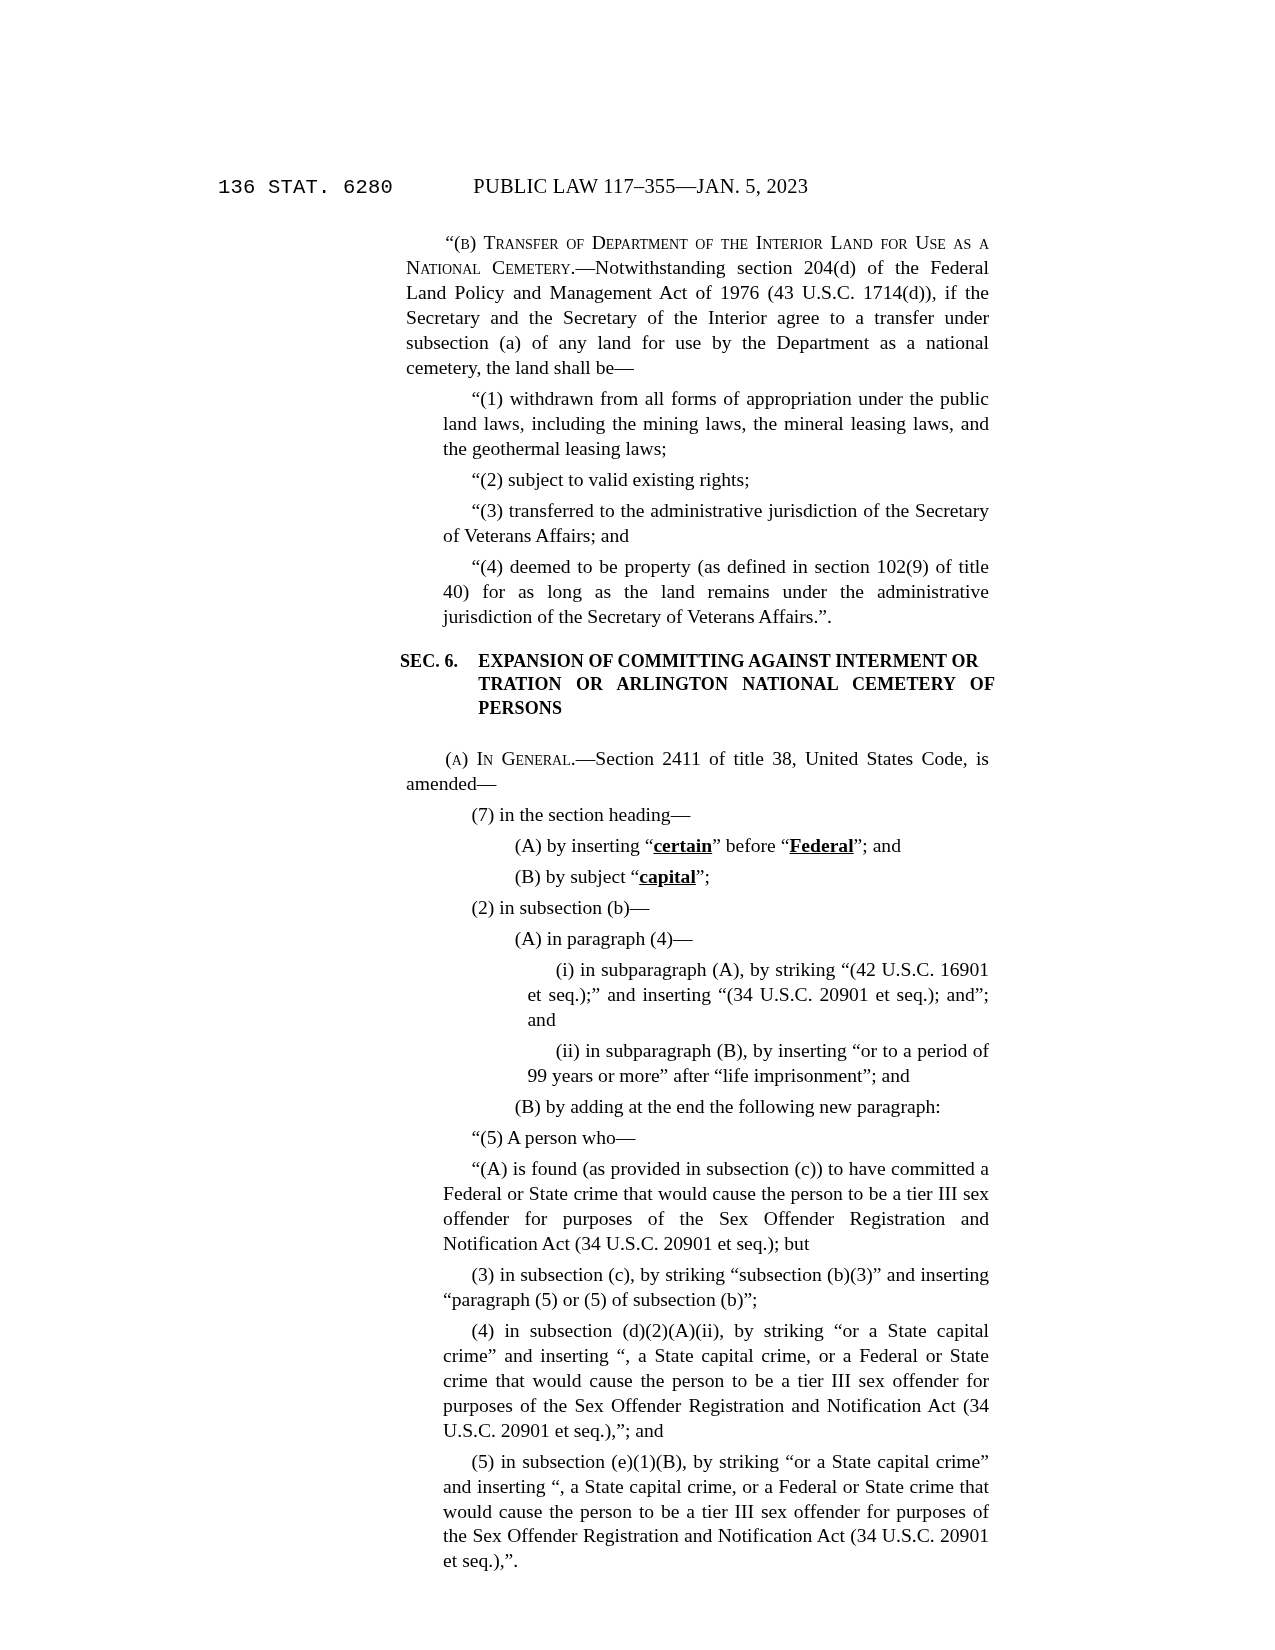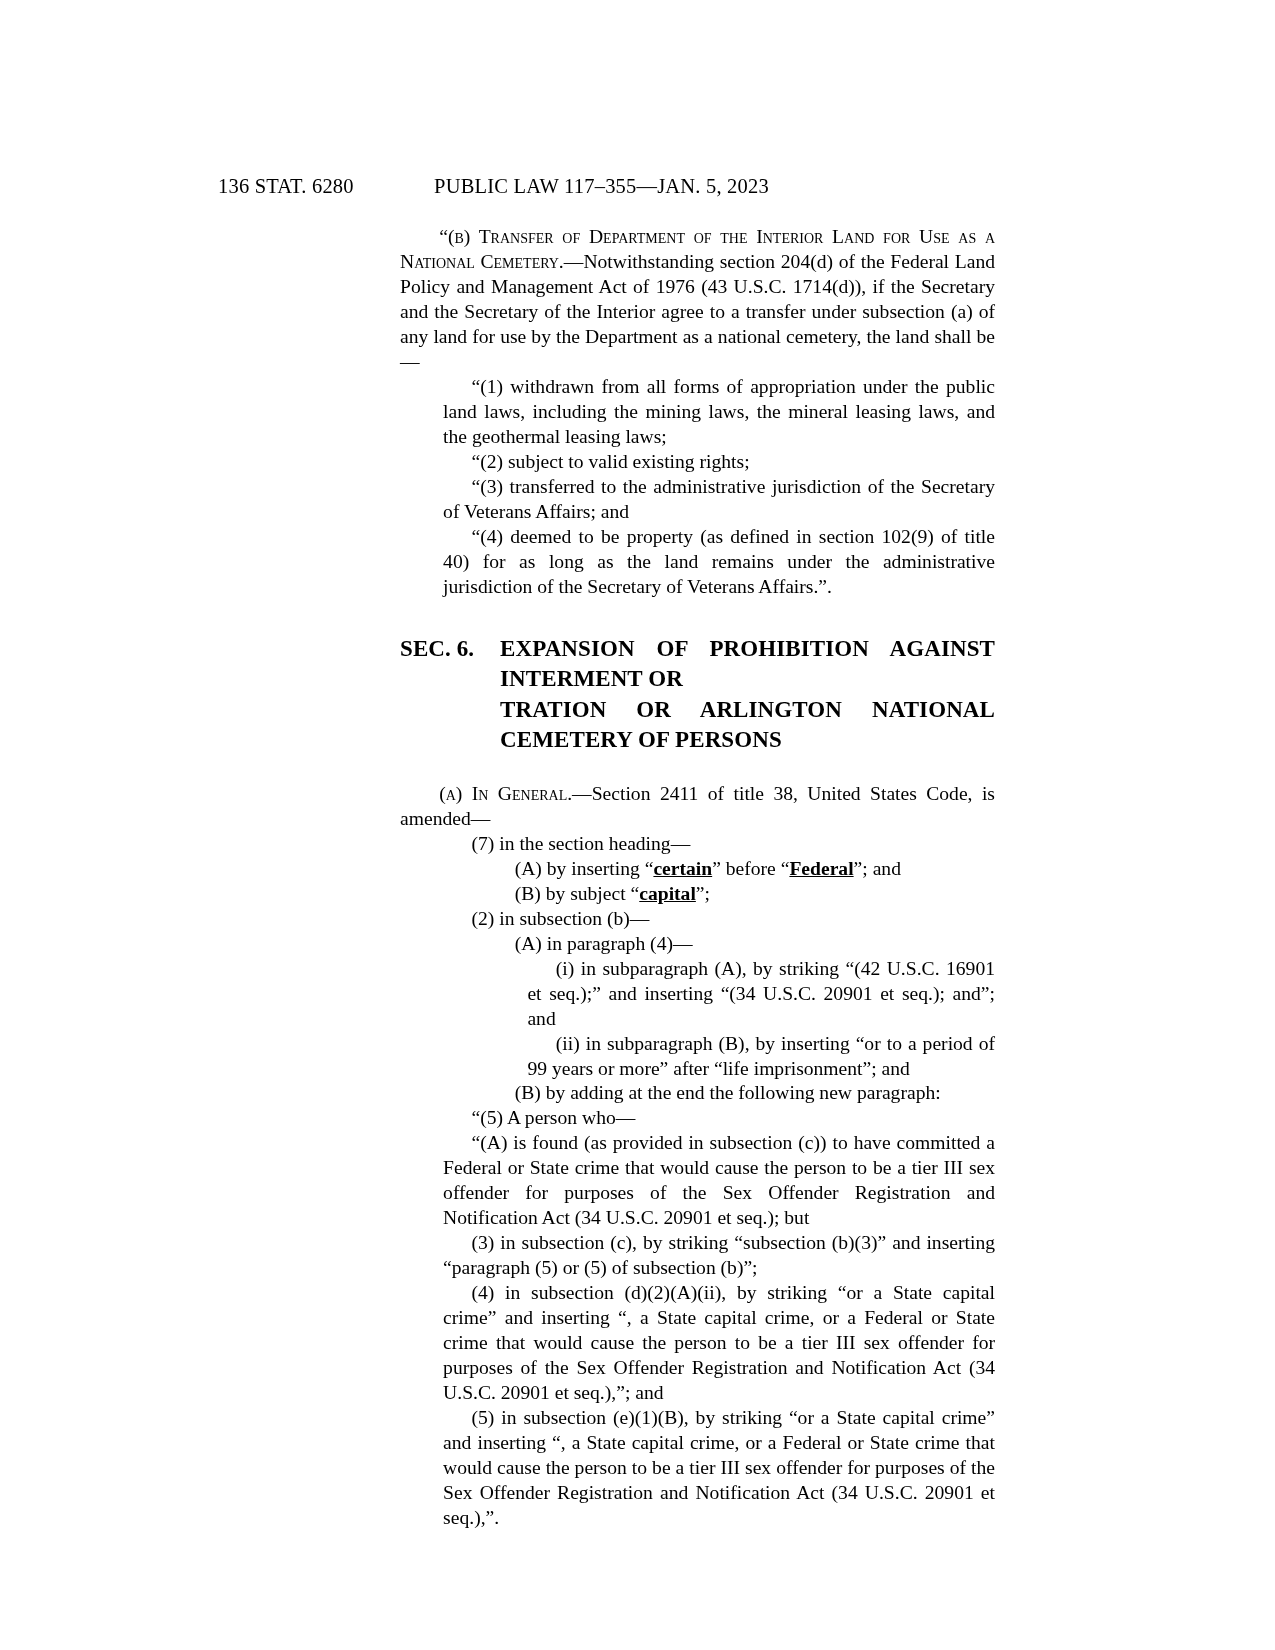--- a/index.html
+++ b/index.html
@@ -20,36 +20,37 @@
   .header {
     position: absolute;
     top: 175px;
     left: 218px;
     width: 790px;
     font-size: 20.5px;
     letter-spacing: 0.2px;
   }
   .header .stat {
     display: inline-block;
+    font-family: Liberation Mono, monospace;
   }
   .header .law {
     display: inline-block;
     margin-left: 75px;
   }
   .body {
     position: absolute;
     top: 225px;
     left: 400px;
     width: 595px;
     font-size: 19.6px;
     line-height: 1.275;
     text-align: justify;
   }
   p {
-    margin: 0;
+    margin: 6px;
     text-align: justify;
     text-justify: inter-word;
   }
   .ind-1 { text-indent: 2.0em; }
   .ind-hang-1 {
     margin-left: 2.2em;
     text-indent: 1.45em;
   }
   .ind-hang-2 {
     margin-left: 4.4em;
@@ -57,25 +58,25 @@
   }
   .ind-hang-3 {
     margin-left: 6.5em;
     text-indent: 1.45em;
   }
   .sc {
     font-variant: small-caps;
   }
   .b { font-weight: bold; text-decoration: underline; }
   .section-head {
-    margin-top: 34px;
+    margin-top: 20px;
     margin-bottom: 26px;
     margin-left: 0;
     font-weight: bold;
-    font-size: 23px;
+    font-size: 18px;
     line-height: 1.33;
     letter-spacing: 0.1px;
     text-align: justify;
   }
   .section-head .label {
     display: inline-block;
     width: 4.35em;
   }
   .section-head .title {
     display: block;
@@ -102,21 +103,21 @@
 
     <p class="ind-hang-1">“(2) subject to valid existing rights;</p>
 
     <p class="ind-hang-1">“(3) transferred to the administrative jurisdiction of the Secretary of Veterans Affairs; and</p>
 
     <p class="ind-hang-1">“(4) deemed to be property (as defined in section 102(9) of title 40) for as long as the land remains under the administrative jurisdiction of the Secretary of Veterans Affairs.”.</p>
 
     <div class="section-head">
       <span class="label">SEC. 6.</span>
       <span class="title">
-        <span class="sh-line">EXPANSION OF PROHIBITION AGAINST INTERMENT OR</span>
+        <span class="sh-line">EXPANSION OF COMMITTING AGAINST INTERMENT OR</span>
         <span class="sh-line">TRATION OR ARLINGTON NATIONAL CEMETERY OF PERSONS</span>
       </span>
     </div>
 
     <p class="ind-1"><span class="sc">(a) In General.</span><span>—Section 2411 of title 38, United States Code, is amended—</span></p>
 
     <p class="ind-hang-1">(7) in the section heading—</p>
 
     <p class="ind-hang-2"><span>(A) by inserting “</span><span class="b">certain</span><span>” before “</span><span class="b">Federal</span><span>”; and</span></p>
 

